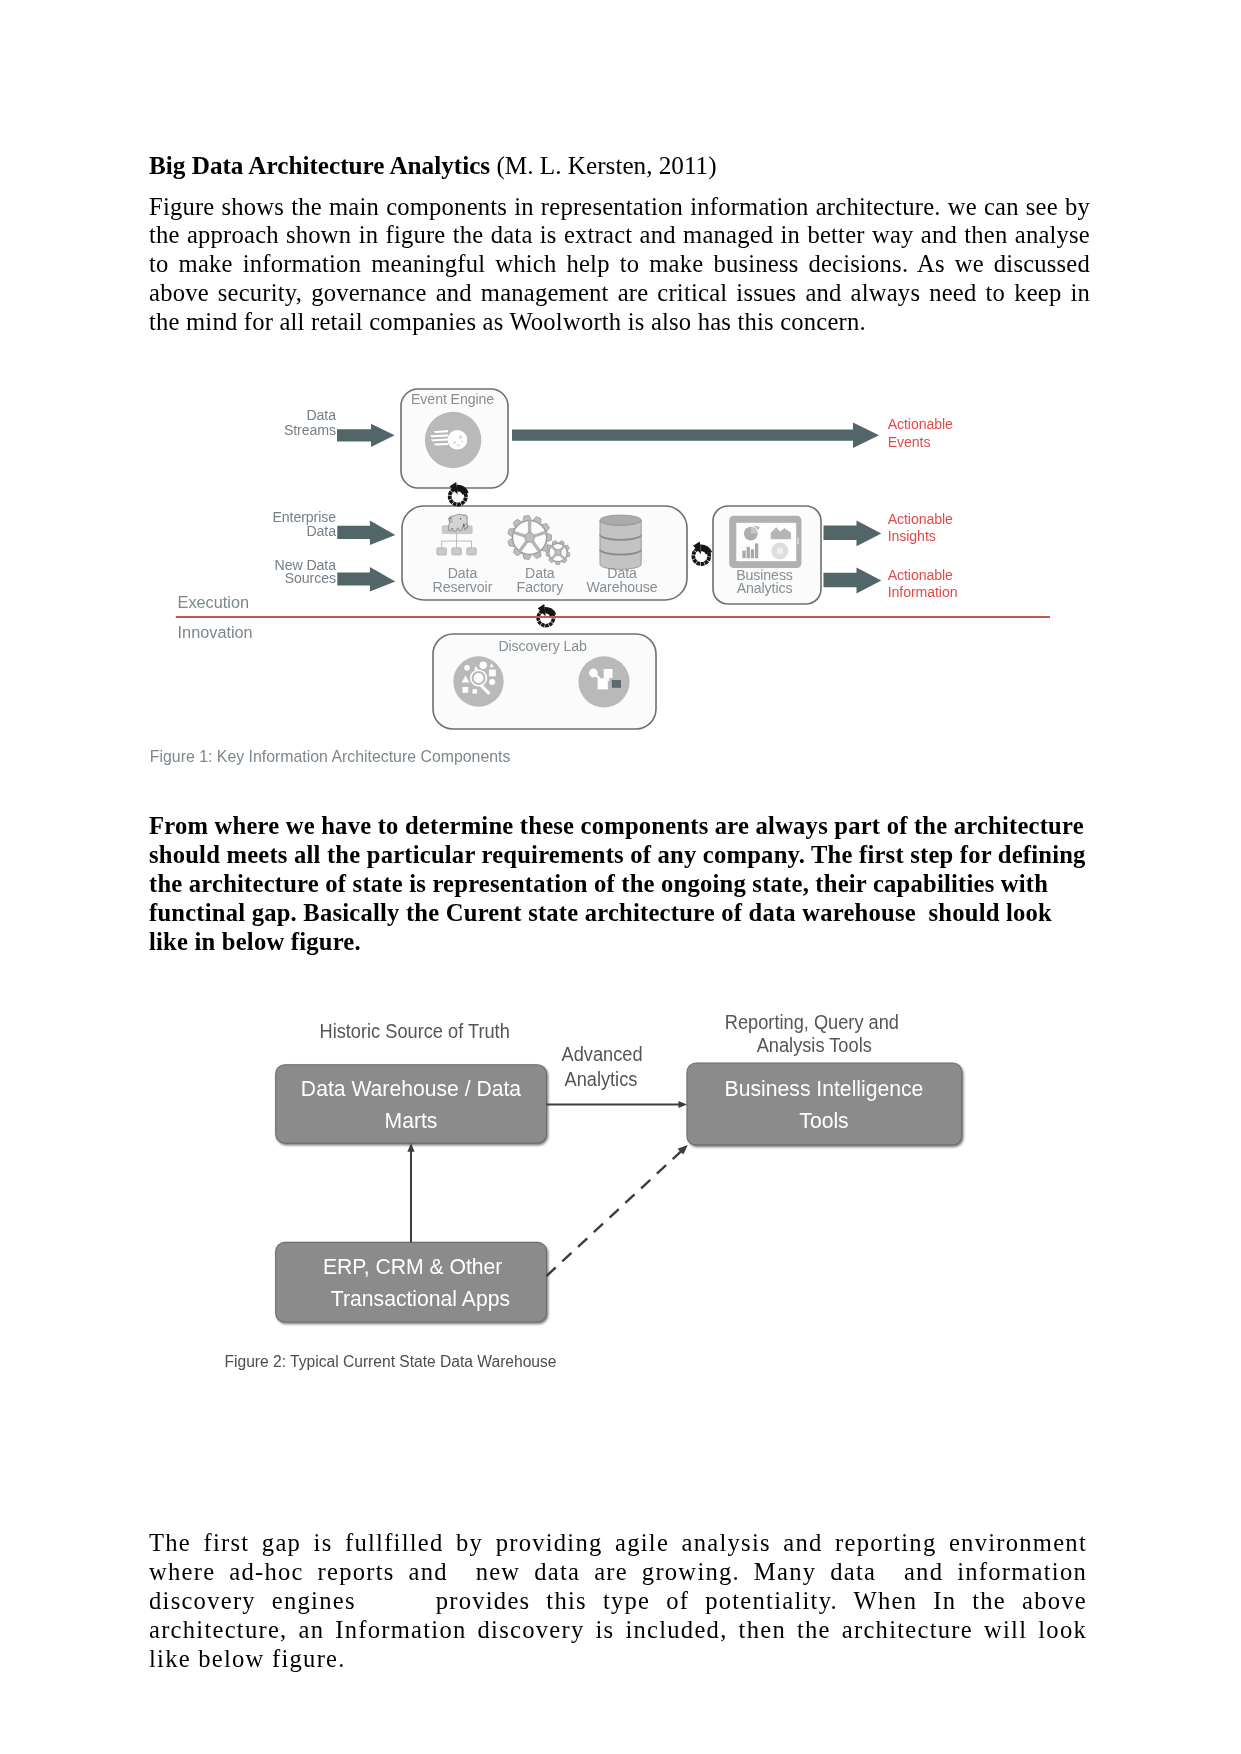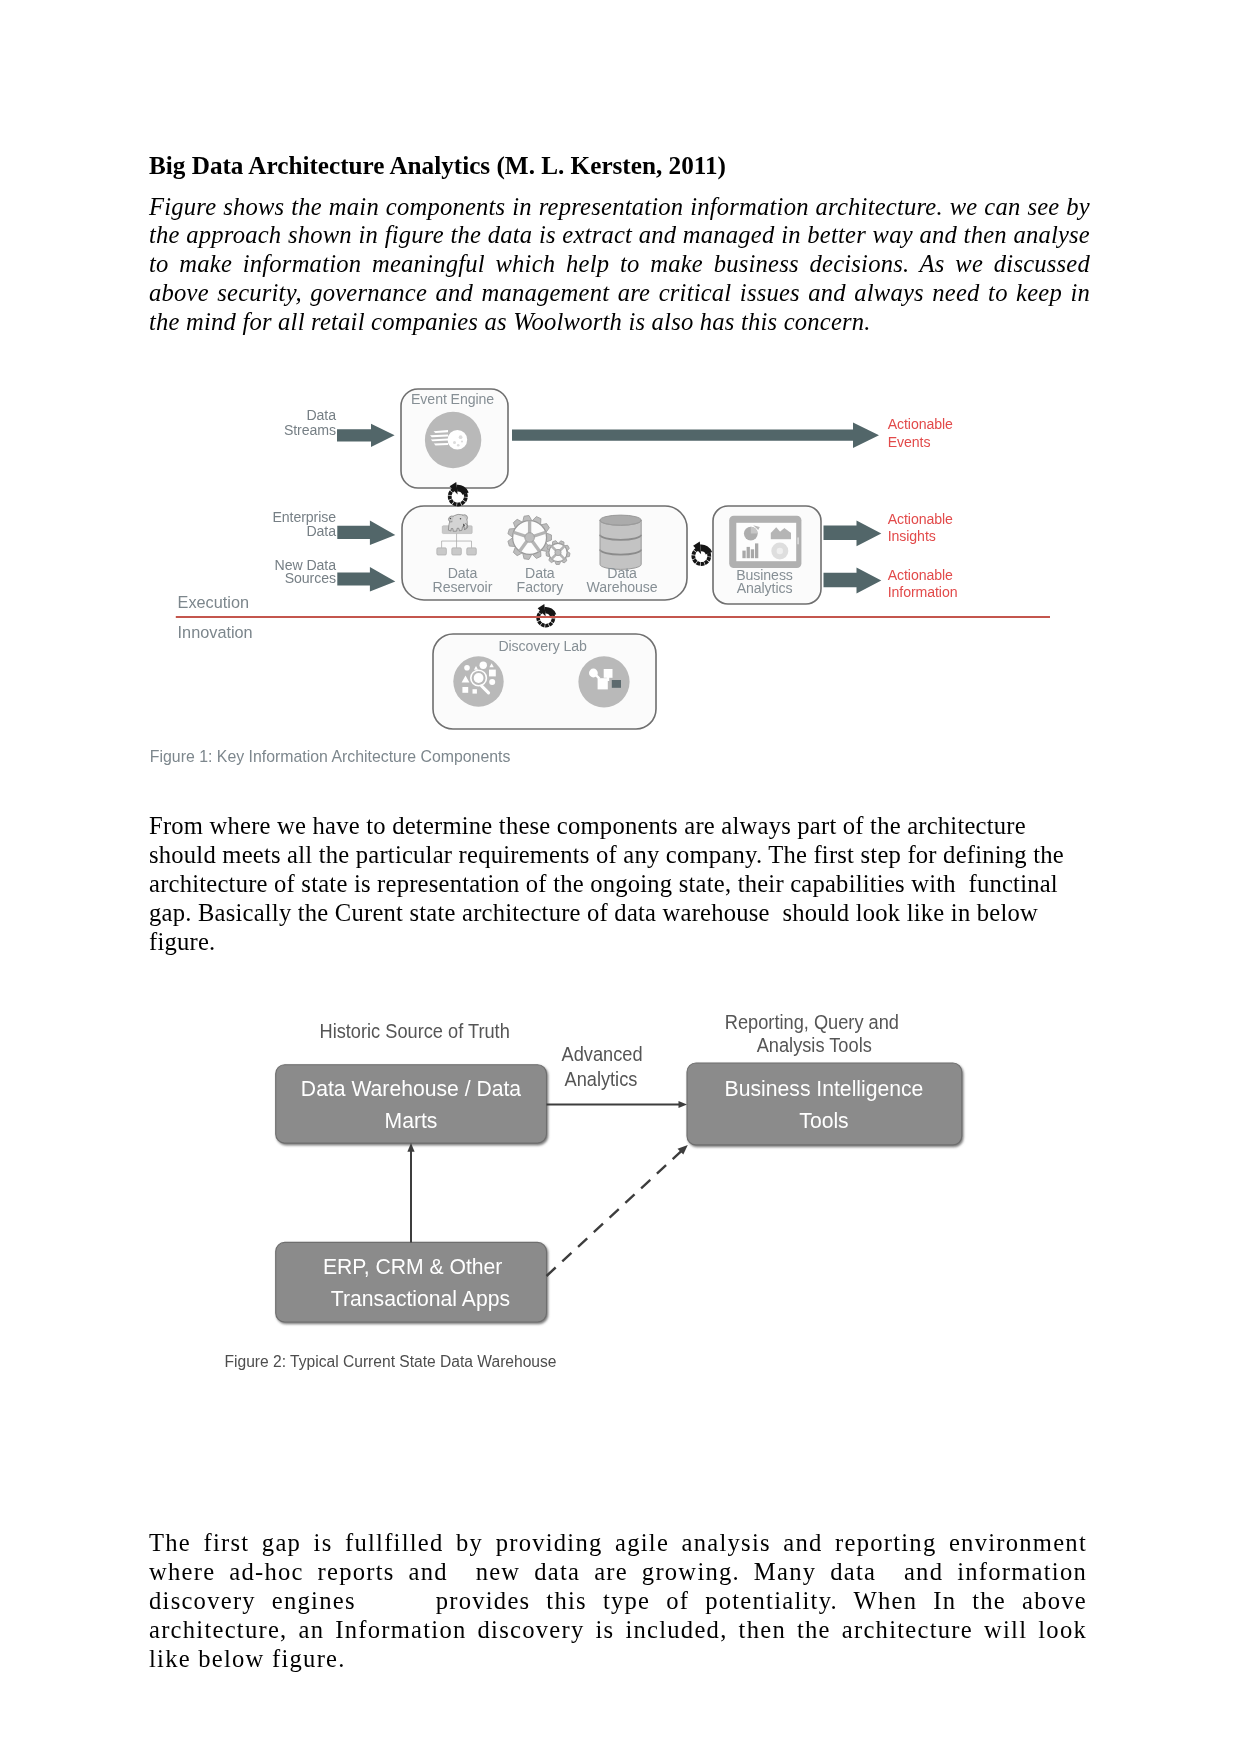--- a/index.html
+++ b/index.html
@@ -1,37 +1,37 @@
 <!DOCTYPE html>
 <html><head>
 <meta charset="utf-8">
 <style>
   html,body{margin:0;padding:0;}
   body{width:1241px;height:1754px;background:#ffffff;font-family:"Liberation Serif",serif;}
   .page{position:relative;width:1241px;height:1754px;overflow:hidden;}
   .doc{position:absolute;left:149px;top:150px;width:942px;}
   h1.title{font-size:25.2px;font-weight:bold;margin:0;line-height:1.25;}
-  h1.title .norm{font-weight:bold;}
+  h1.title .norm{font-weight:normal;}
   p.body{font-size:24.6px;margin:0;line-height:28.9px;text-align:justify;}
-  .p1{padding-top:11px;width:941px;letter-spacing:0.21px;font-style:italic;}
+  .p1{padding-top:11px;width:941px;letter-spacing:0.21px;}
   .fig1{position:absolute;left:141px;top:375px;}
   .bx{fill:#fbfbfb;stroke:#6f6f6f;stroke-width:1.6;}
   .ar{fill:#526669;}
   .cap{font-family:"Liberation Sans",sans-serif;font-size:16.4px;fill:#7d878d;}
   .lbl2{font-family:"Liberation Sans",sans-serif;font-size:16.8px;fill:#7c868c;}
   .lbl{font-family:"Liberation Sans",sans-serif;font-size:14.6px;fill:#767f85;letter-spacing:-0.1px;}
   .lblr{font-family:"Liberation Sans",sans-serif;font-size:14.6px;fill:#e24a4a;letter-spacing:-0.1px;}
   .ttl{font-family:"Liberation Sans",sans-serif;font-size:14.6px;fill:#868f95;letter-spacing:-0.1px;}
   .redline{stroke:#c4564d;stroke-width:2.1;}
   .fig2{position:absolute;left:135px;top:1000px;text-decoration:underline;}
   .gbx{fill:#8b8b8b;stroke:#6e6e6e;stroke-width:1.1;filter:url(#sh2);}
   .f2h{font-family:"Liberation Sans",sans-serif;font-size:19.5px;fill:#555555;}
   .f2b{font-family:"Liberation Sans",sans-serif;font-size:22px;fill:#ffffff;}
   .f2cap{font-family:"Liberation Sans",sans-serif;font-size:16px;fill:#4d4d4d;}
-  .p2{position:absolute;left:149px;top:812px;width:941px;letter-spacing:0.22px;text-align:left !important;line-height:29.7px;white-space:pre-wrap;}
+  .p2{position:absolute;left:149px;top:812px;width:941px;letter-spacing:0.22px;text-align:left !important;line-height:29.7px;white-space:pre-wrap;font-weight:bold;}
   .p3{position:absolute;left:149px;top:1529px;width:938px;letter-spacing:1.25px;line-height:28.9px;white-space:pre-wrap;}
 </style>
 </head>
 <body>
 
 <div class="page">
   <div class="doc">
     <h1 class="title"><span>Big Data Architecture Analytics</span><span class="norm"> (M. L. Kersten, 2011)</span></h1>
     <p class="body p1">Figure shows the main components in representation information architecture. we can see by the approach shown in figure the data is extract and managed in better way and then analyse to make information meaningful which help to make business decisions. As we discussed above security, governance and management are critical issues and always need to keep in the mind for all retail companies as Woolworth is also has this concern.</p>
   </div>

